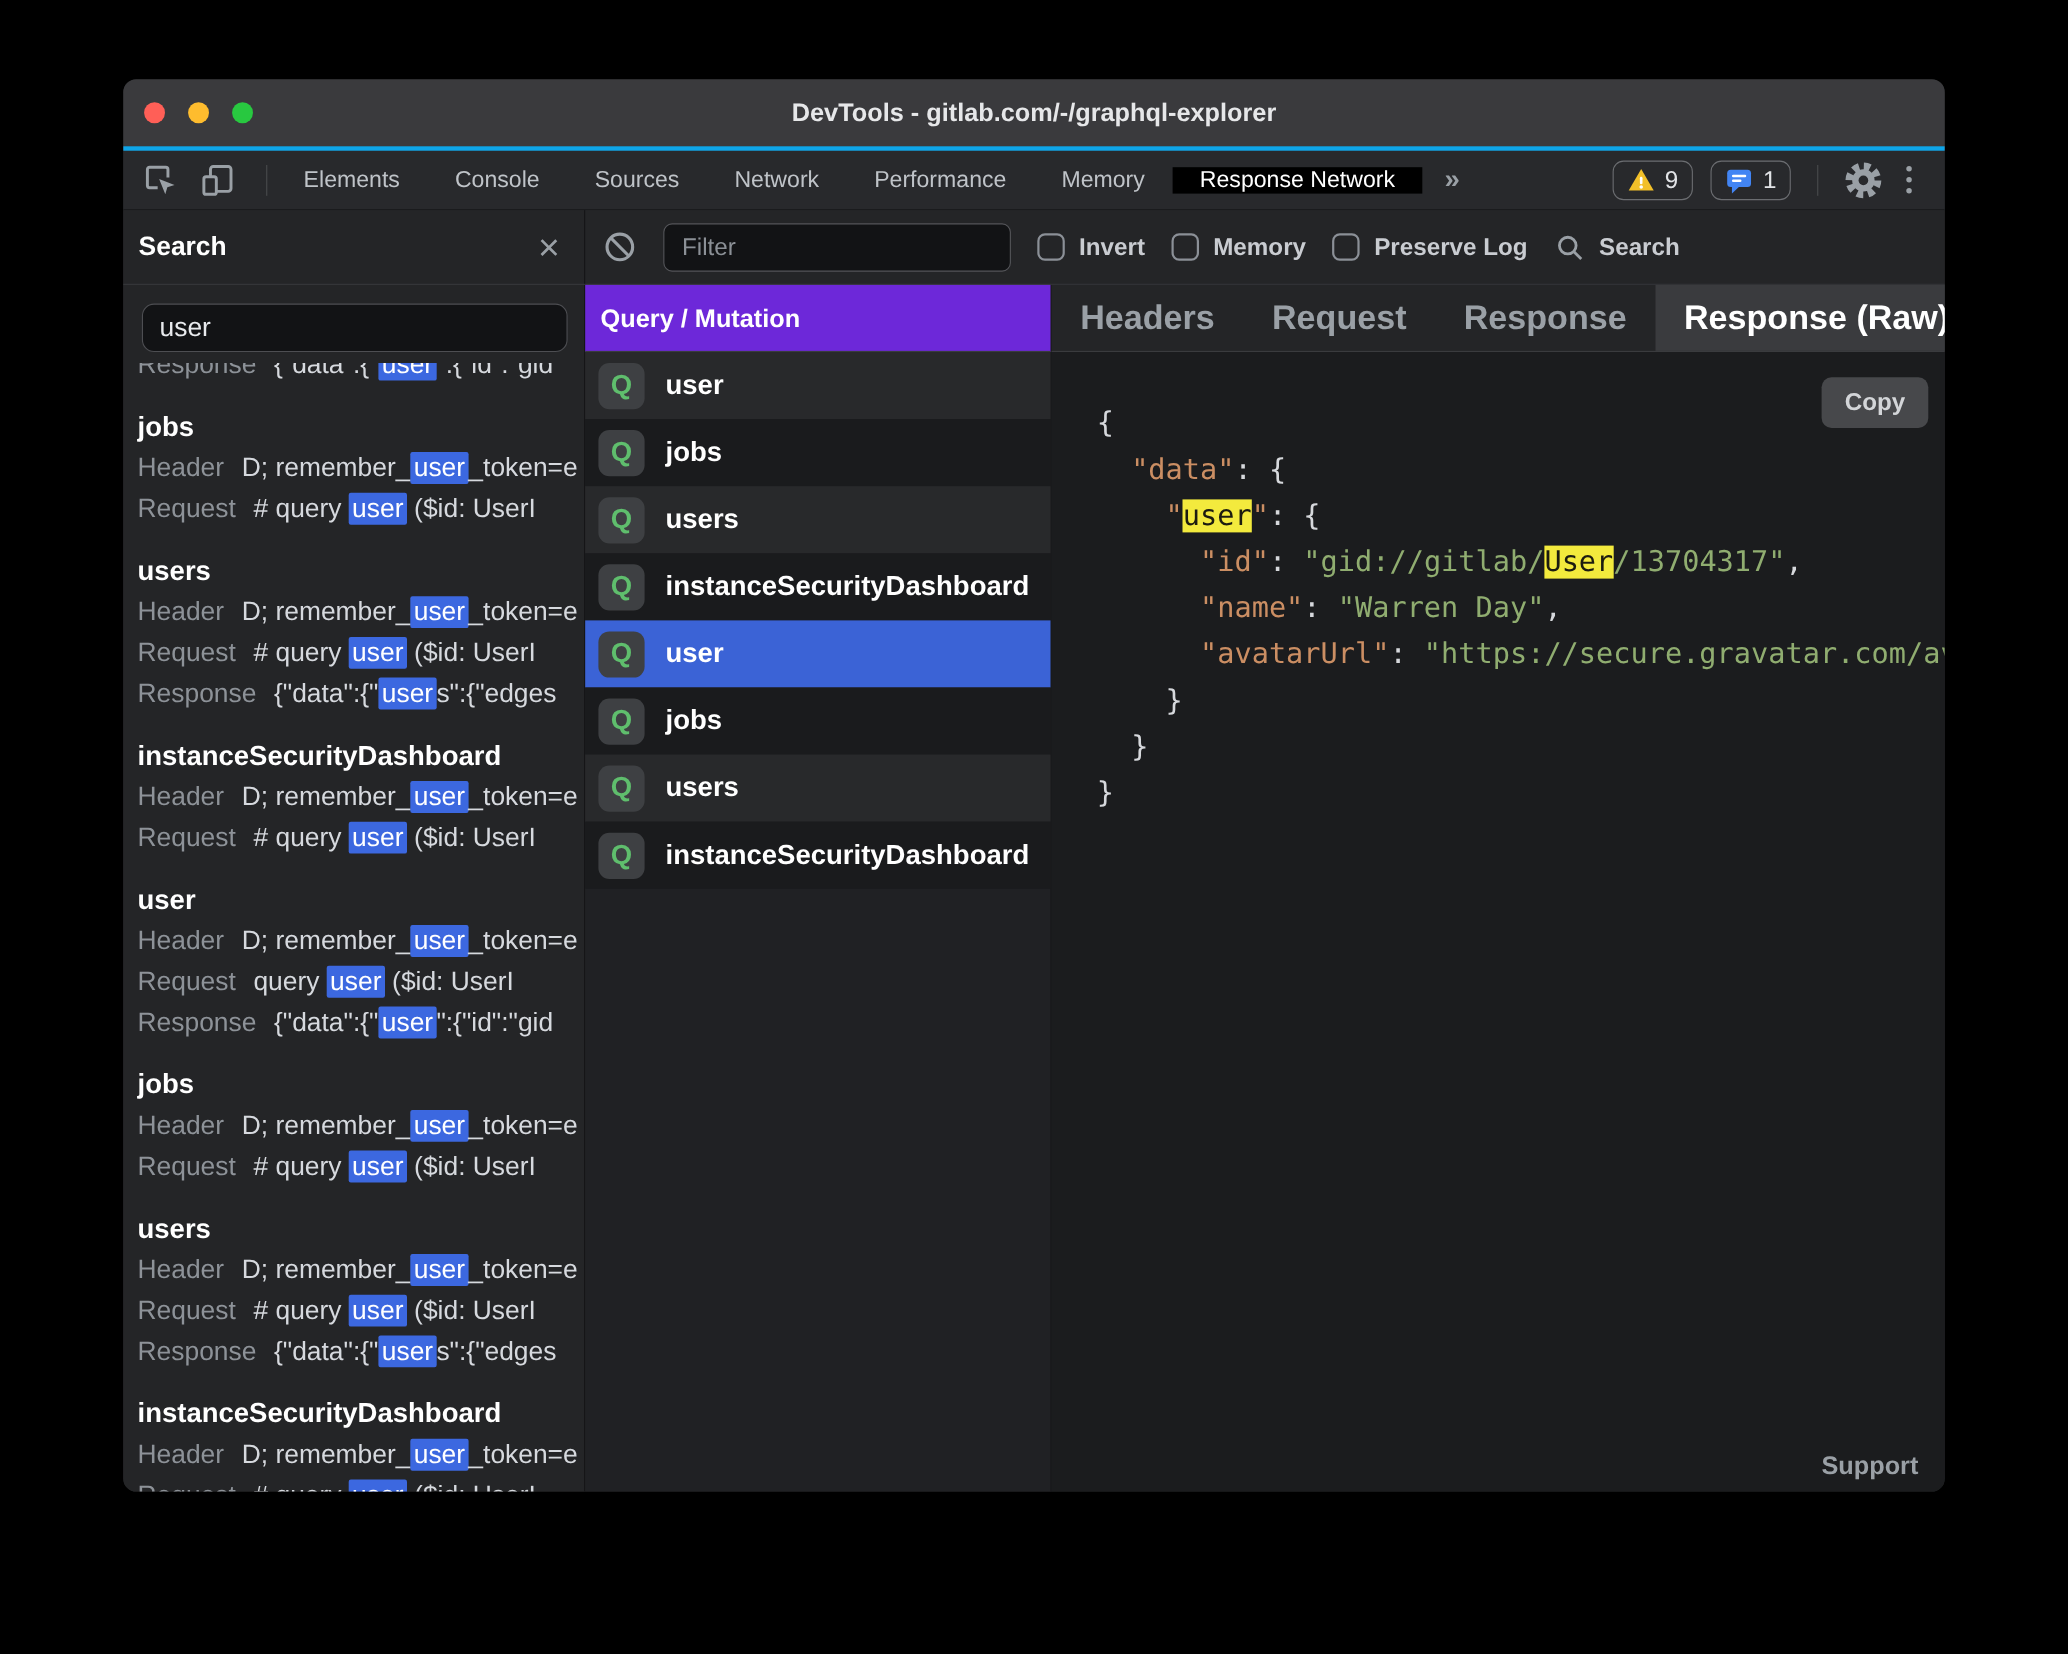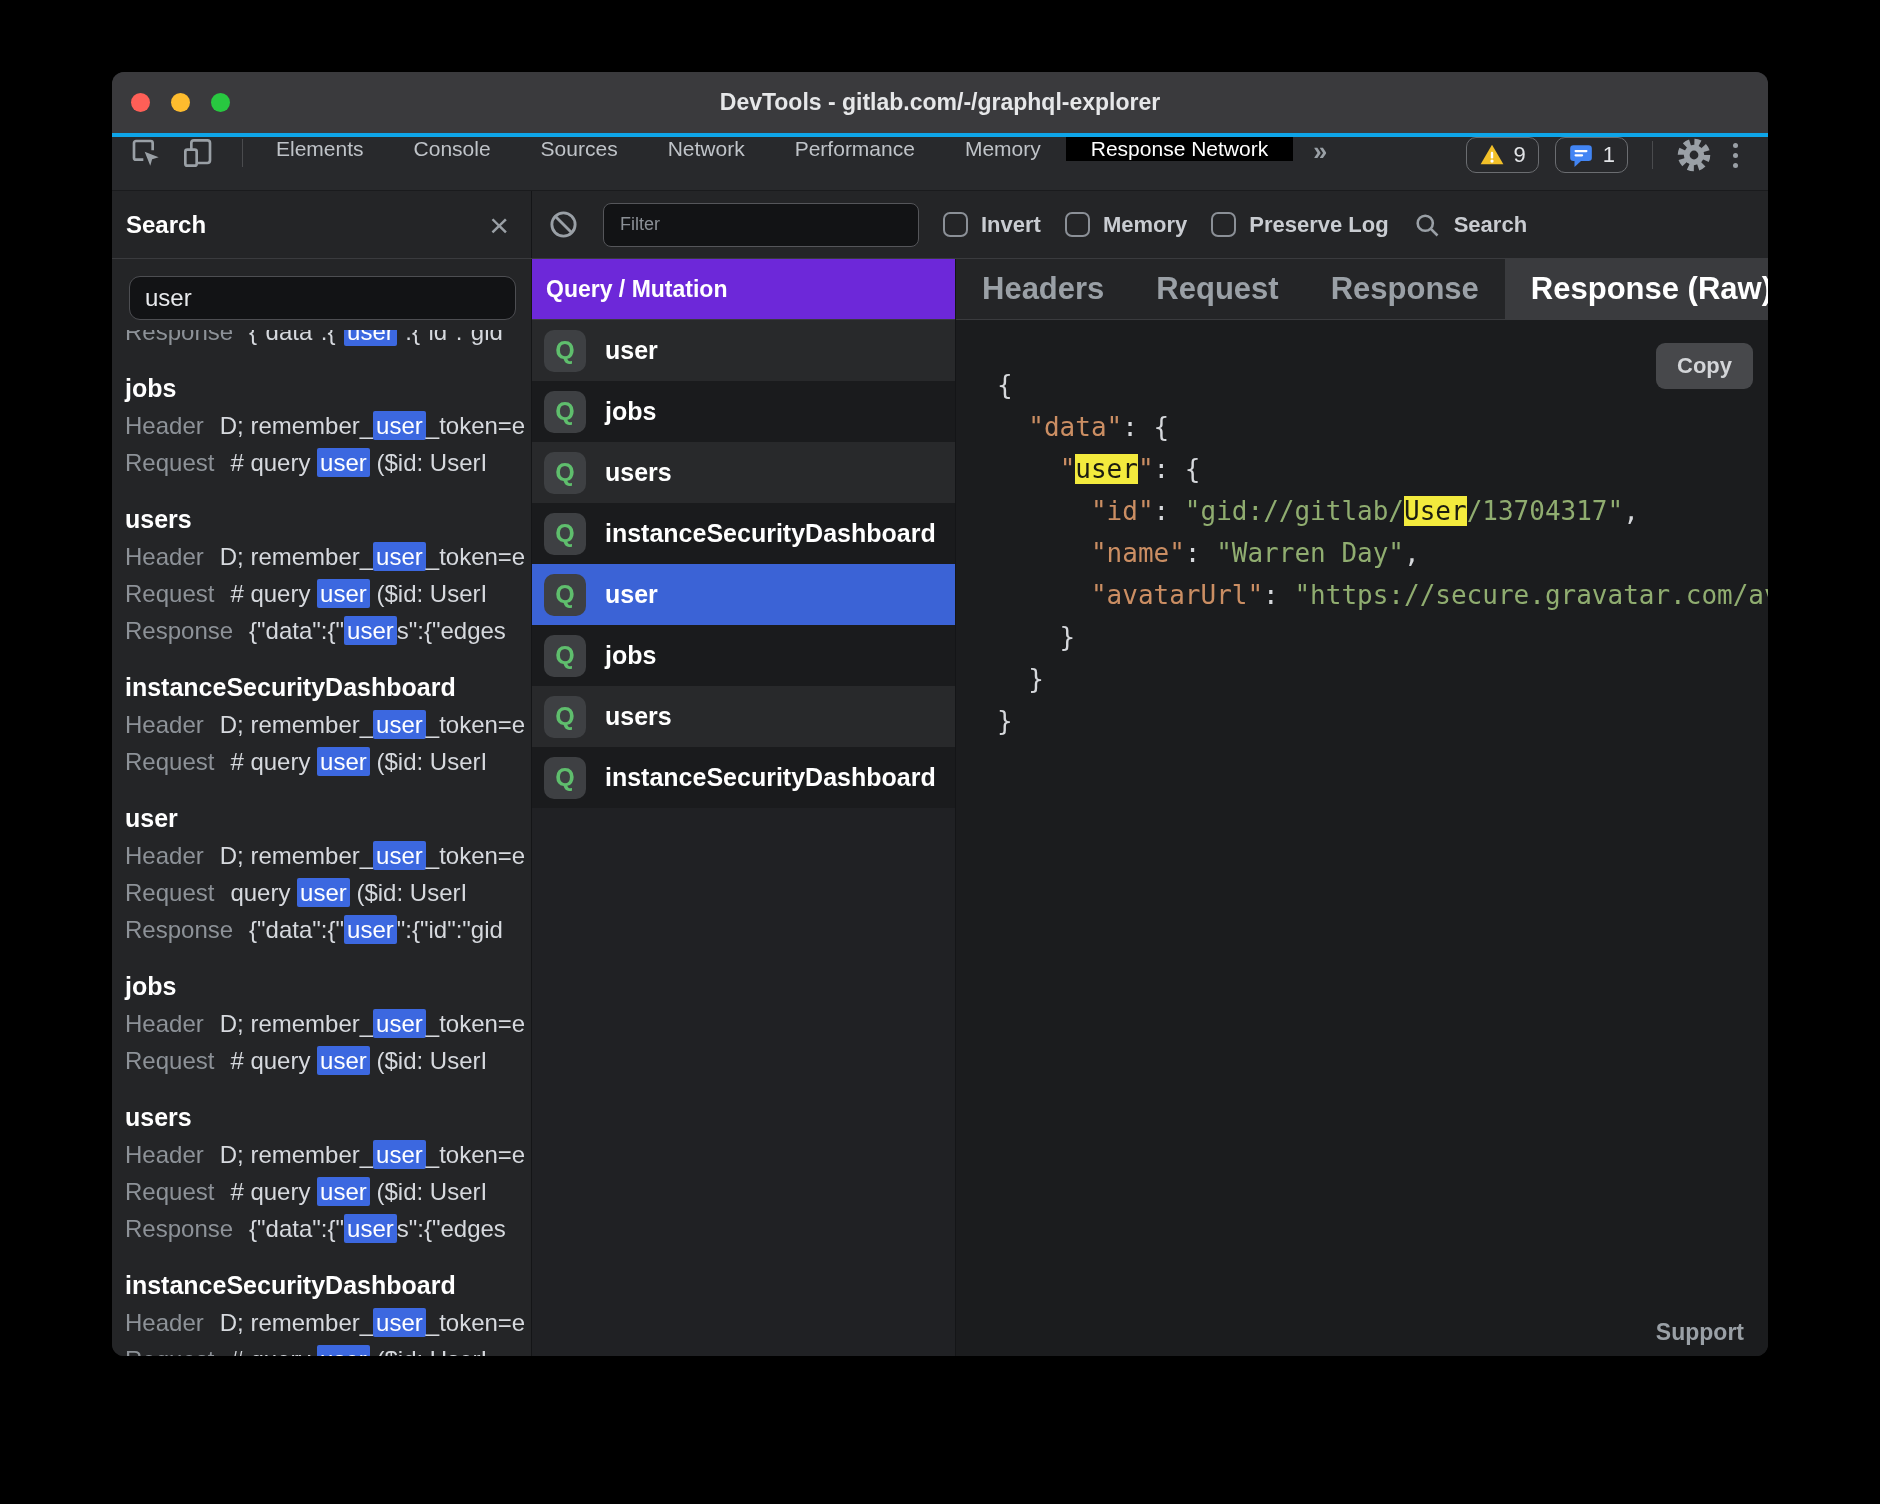--- a/index.html
+++ b/index.html
@@ -13,41 +13,41 @@
     box-shadow:0 30px 80px rgba(0,0,0,.7);
   }
   
   .titlebar{height:61px;background:#3a3a3d;display:flex;align-items:center;justify-content:center;
     position:relative;border-bottom:4px solid #0ea5e9;}
   .lights{position:absolute;left:19px;top:0;height:100%;display:flex;align-items:center;gap:21px;}
   .light{width:19px;height:19px;border-radius:50%;}
   .light.red{background:#ff5f57;} .light.yellow{background:#febc2e;} .light.green{background:#28c840;}
   .title{color:#e6e7e9;font-size:23px;font-weight:700;}
   
-  .toolbar{height:53px;background:#28292c;display:flex;align-items:flex-start;border-bottom:1px solid #1a1b1d;}
+  .toolbar{height:53px;background:#28292c;display:flex;align-items:center;border-bottom:1px solid #1a1b1d;}
   .tool-icons{display:flex;align-items:center;padding-left:18px;gap:20px;}
   .vsep{width:1px;height:28px;background:#4a4b4e;margin:0 8px;align-self:center;}
   .dtabs{display:flex;align-items:stretch;}
   .dtab{display:flex;align-items:center;padding:0 25px;color:#bfc3c8;font-size:21px;white-space:nowrap;}
   .dtab.active{background:#000;color:#fff;}
   .chev{color:#9aa0a6;font-size:25px;font-weight:700;display:flex;align-items:center;padding:0 20px;}
   .toolbar-right{margin-left:auto;display:flex;align-items:center;gap:16px;padding-right:24px;}
   .badge{display:flex;align-items:center;gap:9px;border:1px solid #6b6d71;border-radius:10px;
     padding:4px 12px;color:#e2e4e7;font-size:22px;}
   .dots{display:flex;flex-direction:column;gap:5px;padding:0 6px;}
   .dots i{width:5px;height:5px;border-radius:50%;background:#9aa0a6;display:block;}
   
   .bandrow{height:67px;display:flex;border-bottom:1px solid #3a3b3e;background:#242527;}
   .search-head{width:420px;flex:0 0 420px;display:flex;align-items:center;
     padding:0 22px 0 14px;border-right:1px solid #141517;box-sizing:border-box;}
   .search-title{color:#fff;font-weight:700;font-size:24px;}
   .xbtn{margin-left:auto;color:#9aa0a6;font-size:34px;line-height:1;font-weight:400;}
   .filterbar{flex:1;display:flex;align-items:center;gap:24px;padding:0 24px 0 16px;min-width:0;}
   .filter-input{width:316px;height:44px;box-sizing:border-box;background:#121315;border:1.5px solid #55565a;
-    border-radius:8px;color:#e8eaed;font-size:18px;padding:0 16px;outline:none;
+    border-radius:8px;color:#e8eaed;font-size:22px;padding:0 16px;outline:none;
     font-family:"Liberation Sans",sans-serif;}
   .filter-input::placeholder{color:#8b9096;}
   .cbgroup{display:flex;align-items:center;gap:13px;color:#c9ccd1;font-size:22px;font-weight:700;white-space:nowrap;}
   .checkbox{width:25px;height:25px;border:2px solid #8b9097;border-radius:7px;box-sizing:border-box;background:transparent;}
   
   .main{display:flex;height:1103px;}
   .left-col{width:420px;flex:0 0 420px;border-right:1px solid #141517;box-sizing:border-box;
     background:#242527;display:flex;flex-direction:column;}
   .search-input-row{padding:17px 15px 10px 17px;}
   .search-input{width:100%;height:44px;box-sizing:border-box;background:#121315;border:1.5px solid #4d4e52;

